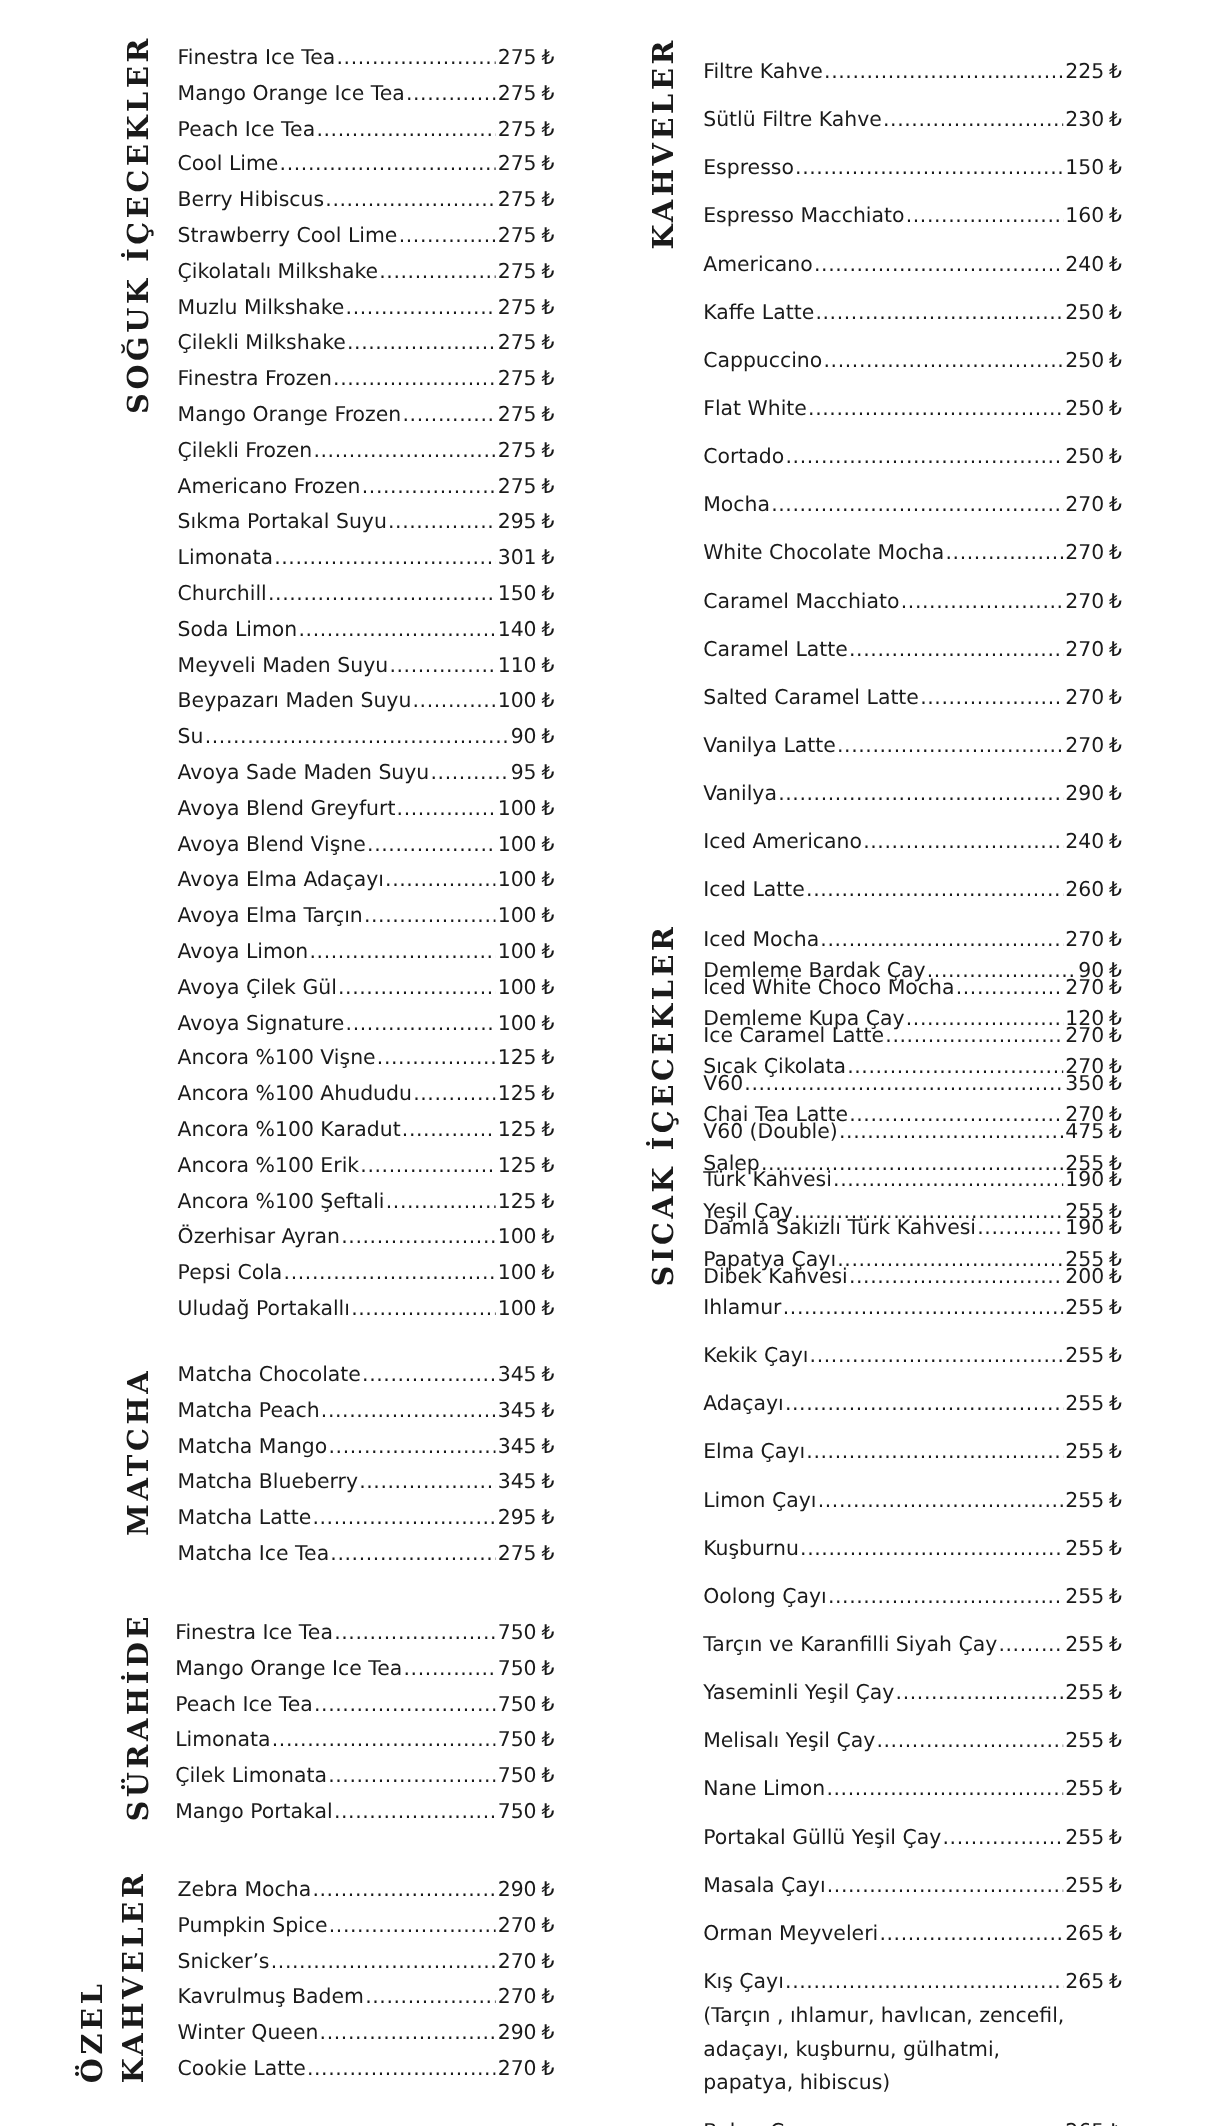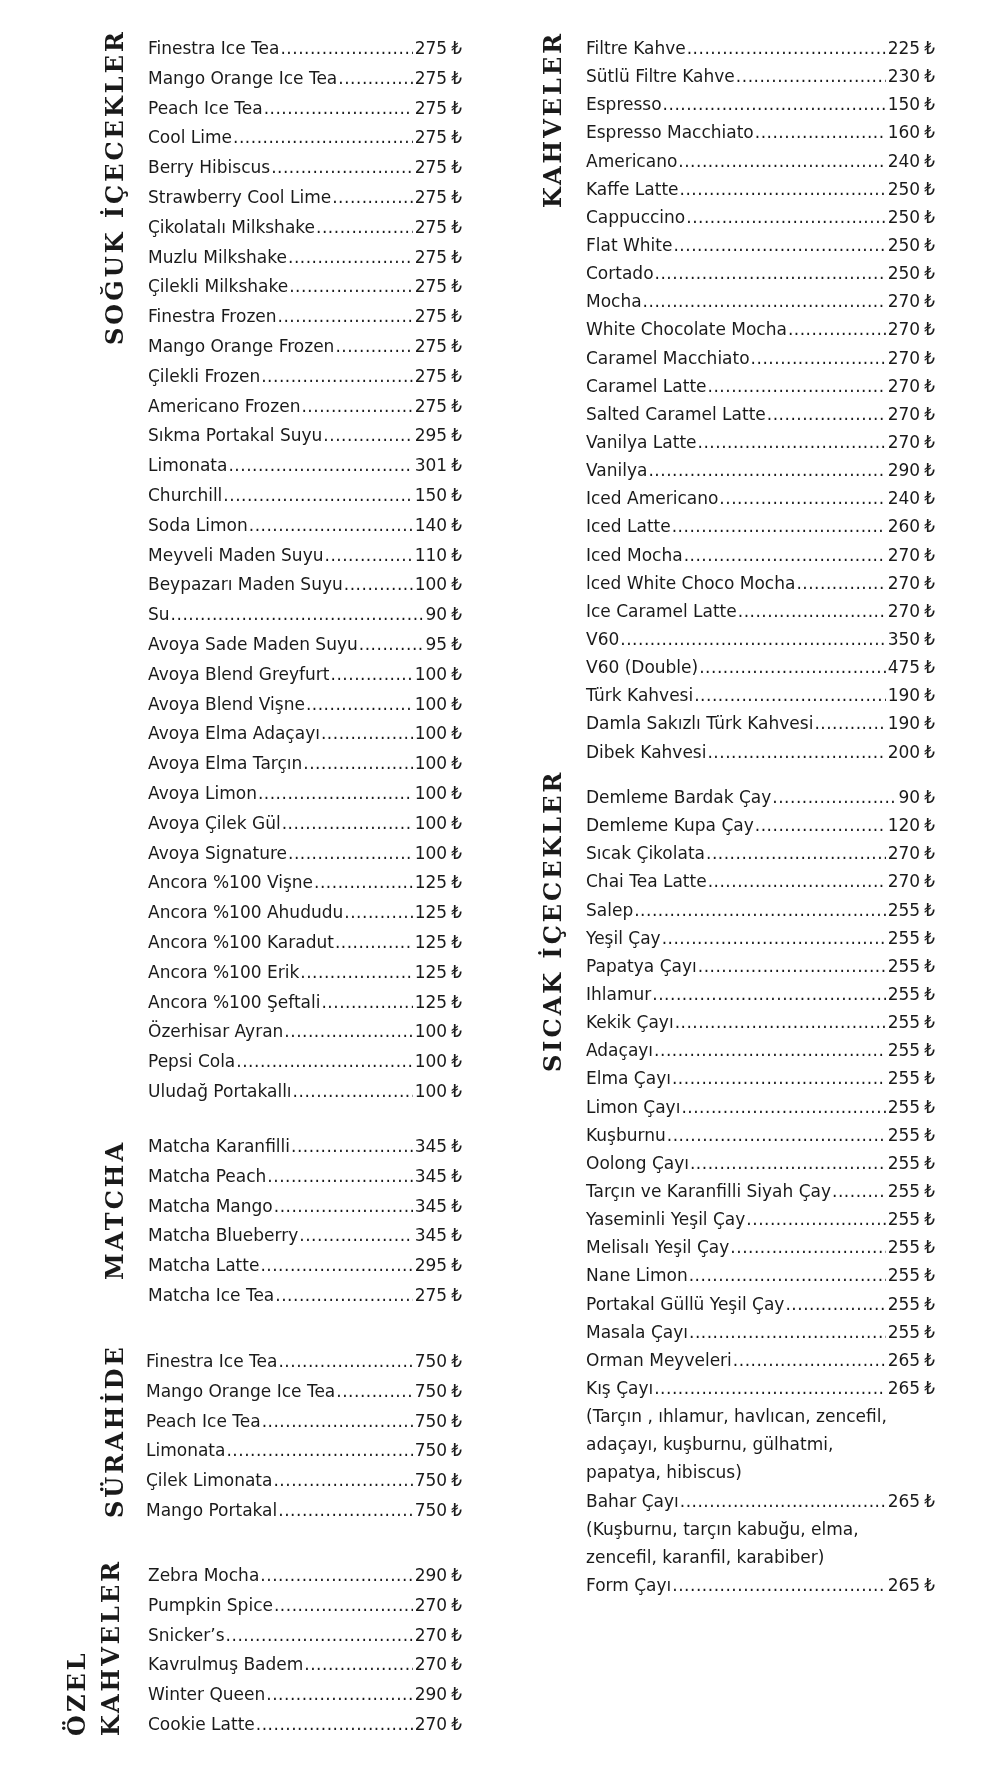--- a/index.html
+++ b/index.html
@@ -29,21 +29,21 @@
   }
   .item .price { flex: 0 0 auto; }
   .item .cur { flex: 0 0 auto; margin-left: 4px; }
   .desc { font-size: 17px; white-space: pre-line; }
 
   
   .left .items { left: 148px; width: 314px; }
   .left .item { height: 29.8px; line-height: 29.8px; }
   
   .right .items { left: 586px; width: 349px; }
-  .right .item { height: 28.15px; line-height: 28.15px; }
+  .right .item { height: 28.15px; line-height: 28.15px; margin-top: 12px; }
   .right .desc { line-height: 28.15px; }
 </style>
 </head>
 <body>
 
 <div class="section left">
   <div class="heading" style="left:100px; top:40px; height:305px;">SOĞUK İÇECEKLER</div>
   <ul class="items" style="top:34px;">
       <li class="item">
         <span class="name">Finestra Ice Tea</span>
@@ -261,21 +261,21 @@
         <span class="price">100</span>
         <span class="cur">₺</span>
       </li>
     </ul>
 </div>
 
 <div class="section left">
   <div class="heading" style="left:100px; top:1140px; height:140px;">MATCHA</div>
   <ul class="items" style="top:1132px;">
       <li class="item">
-        <span class="name">Matcha Karanfilli</span>
+        <span class="name">Matcha Chocolate</span>
         <span class="dots"></span>
         <span class="price">345</span>
         <span class="cur">₺</span>
       </li>
       <li class="item">
         <span class="name">Matcha Peach</span>
         <span class="dots"></span>
         <span class="price">345</span>
         <span class="cur">₺</span>
       </li>

